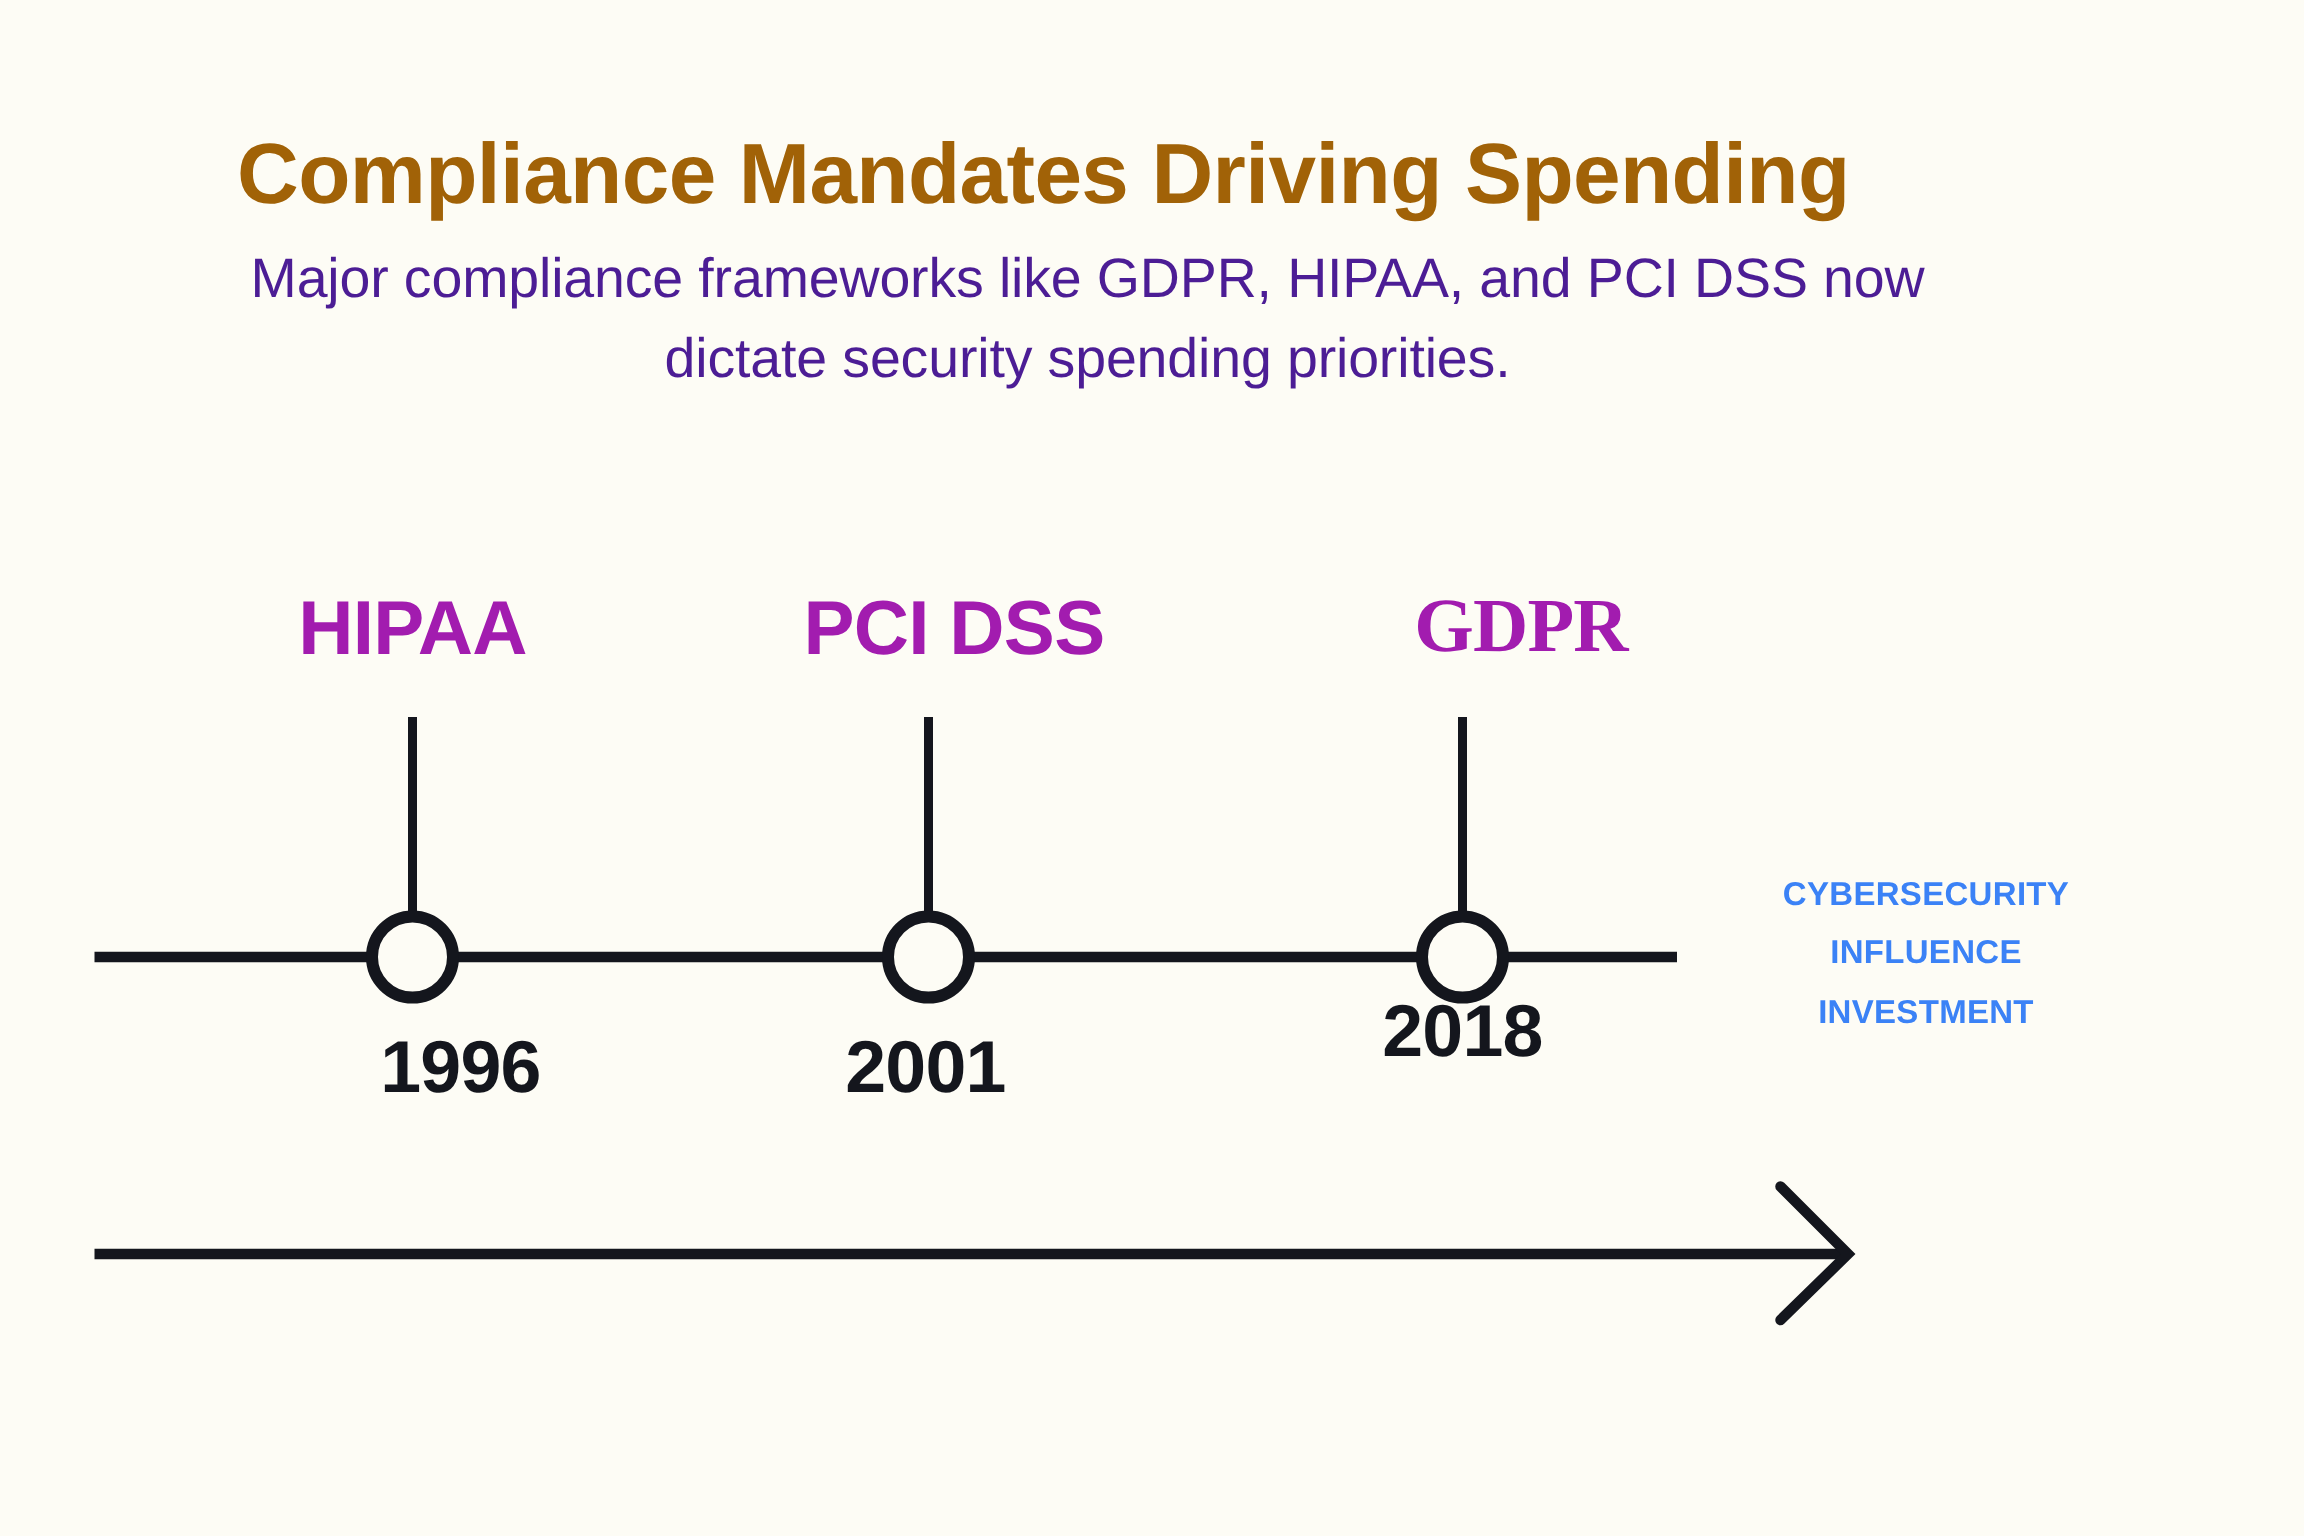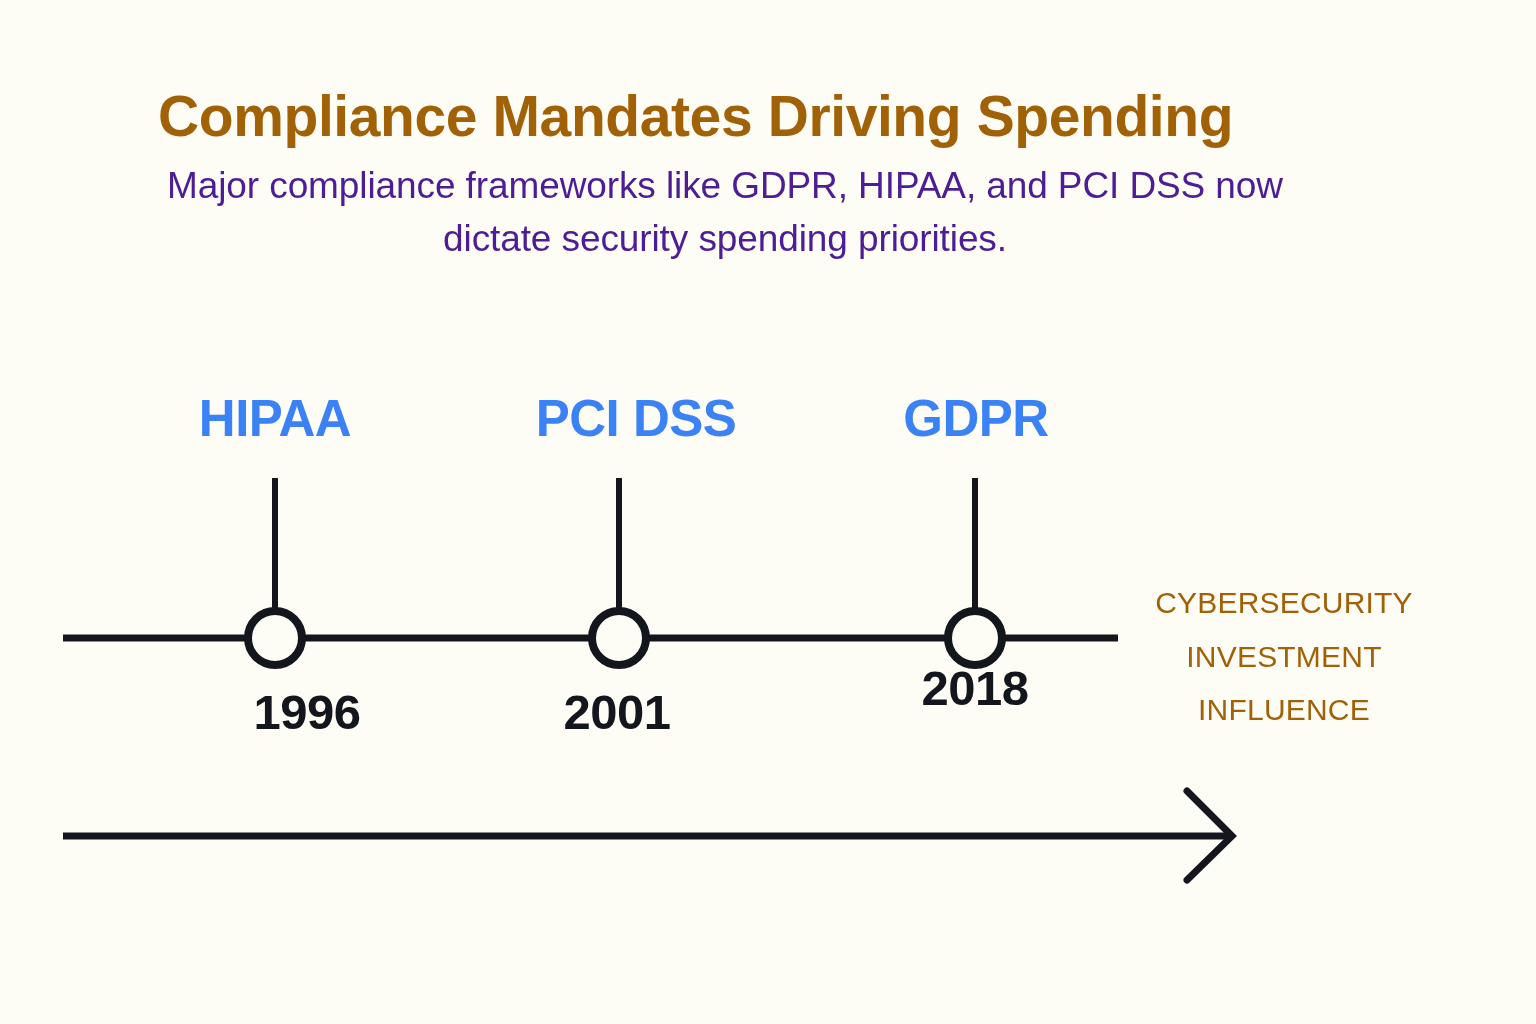--- a/index.html
+++ b/index.html
@@ -57,21 +57,21 @@
     top: 0;
     width: 1536px;
     height: 1024px;
   }
 
   
   .event-label {
     position: absolute;
     font-size: 51px;
     font-weight: 700;
-    color: #3b82f6;
+    color: #a21caf;
     white-space: nowrap;
     transform: translateX(-50%);
     text-align: center;
     letter-spacing: -0.5px;
   }
 
   
   .year-label {
     position: absolute;
     font-size: 49px;
@@ -83,23 +83,23 @@
     letter-spacing: -0.5px;
   }
 
   
   .axis-caption {
     position: absolute;
     left: 1112px;
     top: 576px;
     width: 344px;
     text-align: center;
-    font-size: 30px;
-    font-weight: 400;
-    color: #a16207;
+    font-size: 22px;
+    font-weight: 700;
+    color: #3b82f6;
     line-height: 1.79;
     letter-spacing: 0.2px;
   }
   .axis-caption span {
     display: block;
     white-space: nowrap;
   }
 </style>
 </head>
 <body>
@@ -124,25 +124,25 @@
     <line x1="975" y1="478" x2="975" y2="615" stroke="#14161d" stroke-width="6" stroke-linecap="butt"></line>
     <circle cx="975" cy="638" r="27" fill="#fdfcf5" stroke="#14161d" stroke-width="8"></circle>
 
     <line x1="63" y1="836" x2="1228" y2="836" stroke="#14161d" stroke-width="7" stroke-linecap="butt"></line>
 
     <polyline points="1187,791 1232,836 1187,880" fill="none" stroke="#14161d" stroke-width="7" stroke-linecap="round" stroke-linejoin="miter"></polyline>
   </svg>
 
   <div class="event-label" style="left:275px; top:389px;">HIPAA</div>
   <div class="event-label" style="left:619px; top:389px;margin-left:17px;">PCI DSS</div>
-  <div class="event-label" style="left:976px; top:389px;">GDPR</div>
+  <div class="event-label" style="left:1014px; top:389px;font-family:Liberation Serif, serif;">GDPR</div>
 
   <div class="year-label" style="left:272px; top:684px;margin-left:35px;">1996</div>
   <div class="year-label" style="left:617px; top:684px;">2001</div>
   <div class="year-label" style="left:975px; top:660px;">2018</div>
 
   <div class="axis-caption">
     <span>CYBERSECURITY</span>
+    <span>INFLUENCE</span>
     <span>INVESTMENT</span>
-    <span>INFLUENCE</span>
   </div>
 
 </div>
 
 </body></html>

